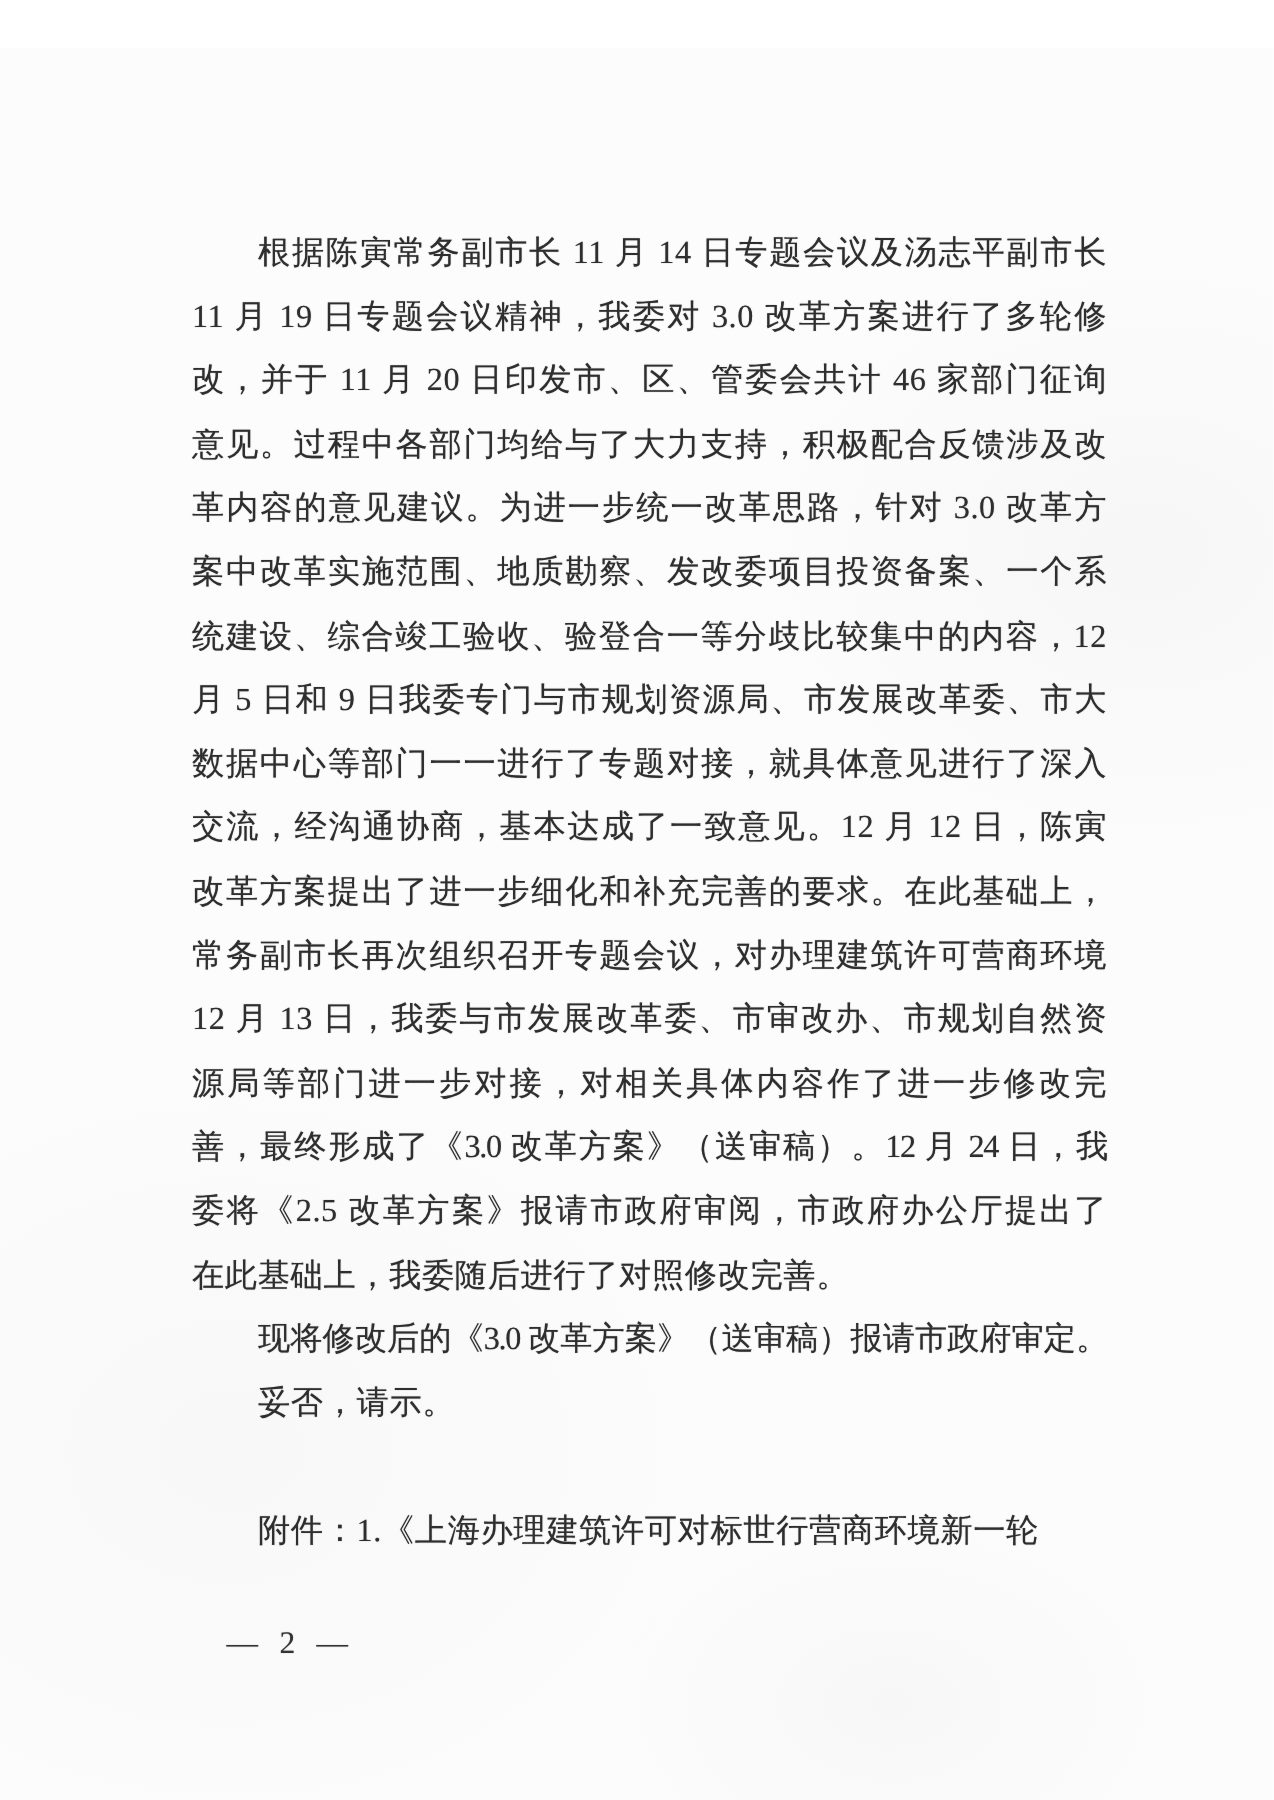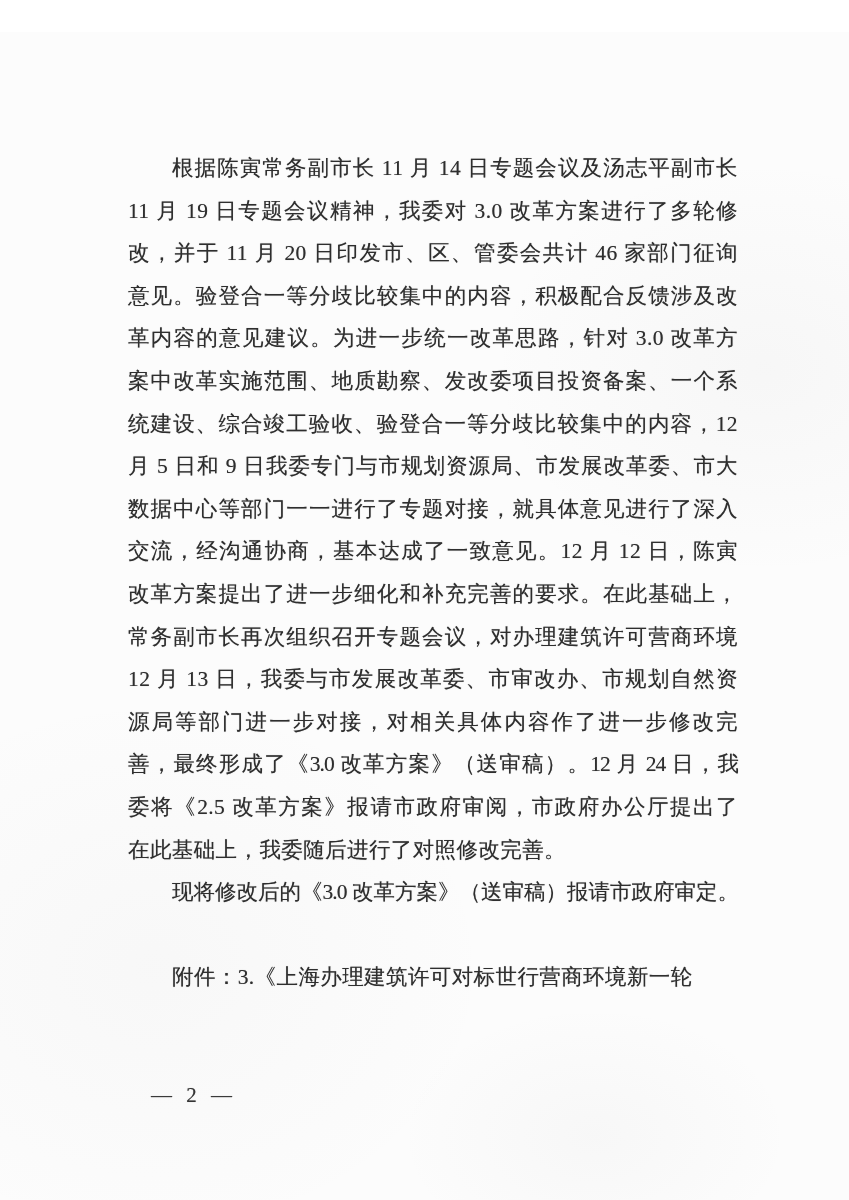--- a/index.html
+++ b/index.html
@@ -64,31 +64,32 @@
   }
 </style>
 </head>
 <body>
 
 <div class="page">
   <div class="body-text">
       <div class="line indent">根据陈寅常务副市长 11 月 14 日专题会议及汤志平副市长</div>
       <div class="line">11 月 19 日专题会议精神，我委对 3.0 改革方案进行了多轮修</div>
       <div class="line">改，并于 11 月 20 日印发市、区、管委会共计 46 家部门征询</div>
-      <div class="line">意见。验登合一等分歧比较集中的内容，积极配合反馈涉及改</div>
+      <div class="line">意见。过程中各部门均给与了大力支持，积极配合反馈涉及改</div>
       <div class="line">革内容的意见建议。为进一步统一改革思路，针对 3.0 改革方</div>
       <div class="line">案中改革实施范围、地质勘察、发改委项目投资备案、一个系</div>
       <div class="line">统建设、综合竣工验收、验登合一等分歧比较集中的内容，12</div>
       <div class="line">月 5 日和 9 日我委专门与市规划资源局、市发展改革委、市大</div>
       <div class="line">数据中心等部门一一进行了专题对接，就具体意见进行了深入</div>
       <div class="line">交流，经沟通协商，基本达成了一致意见。12 月 12 日，陈寅</div>
       <div class="line">改革方案提出了进一步细化和补充完善的要求。在此基础上，</div>
       <div class="line">常务副市长再次组织召开专题会议，对办理建筑许可营商环境</div>
       <div class="line">12 月 13 日，我委与市发展改革委、市审改办、市规划自然资</div>
       <div class="line">源局等部门进一步对接，对相关具体内容作了进一步修改完</div>
       <div class="line tight">善，最终形成了《3.0 改革方案》（送审稿）。12 月 24 日，我</div>
       <div class="line">委将《2.5 改革方案》报请市政府审阅，市政府办公厅提出了</div>
       <div class="line nofill">在此基础上，我委随后进行了对照修改完善。</div>
       <div class="line indent tight">现将修改后的《3.0 改革方案》（送审稿）报请市政府审定。</div>
-      <div class="line indent nofill gap">附件：3.《上海办理建筑许可对标世行营商环境新一轮</div>
+      <div class="line indent nofill">妥否，请示。</div>
+      <div class="line indent nofill gap">附件：1.《上海办理建筑许可对标世行营商环境新一轮</div>
     </div>
   <div class="page-number">— 2 —</div>
 </div>
 
 </body></html>

